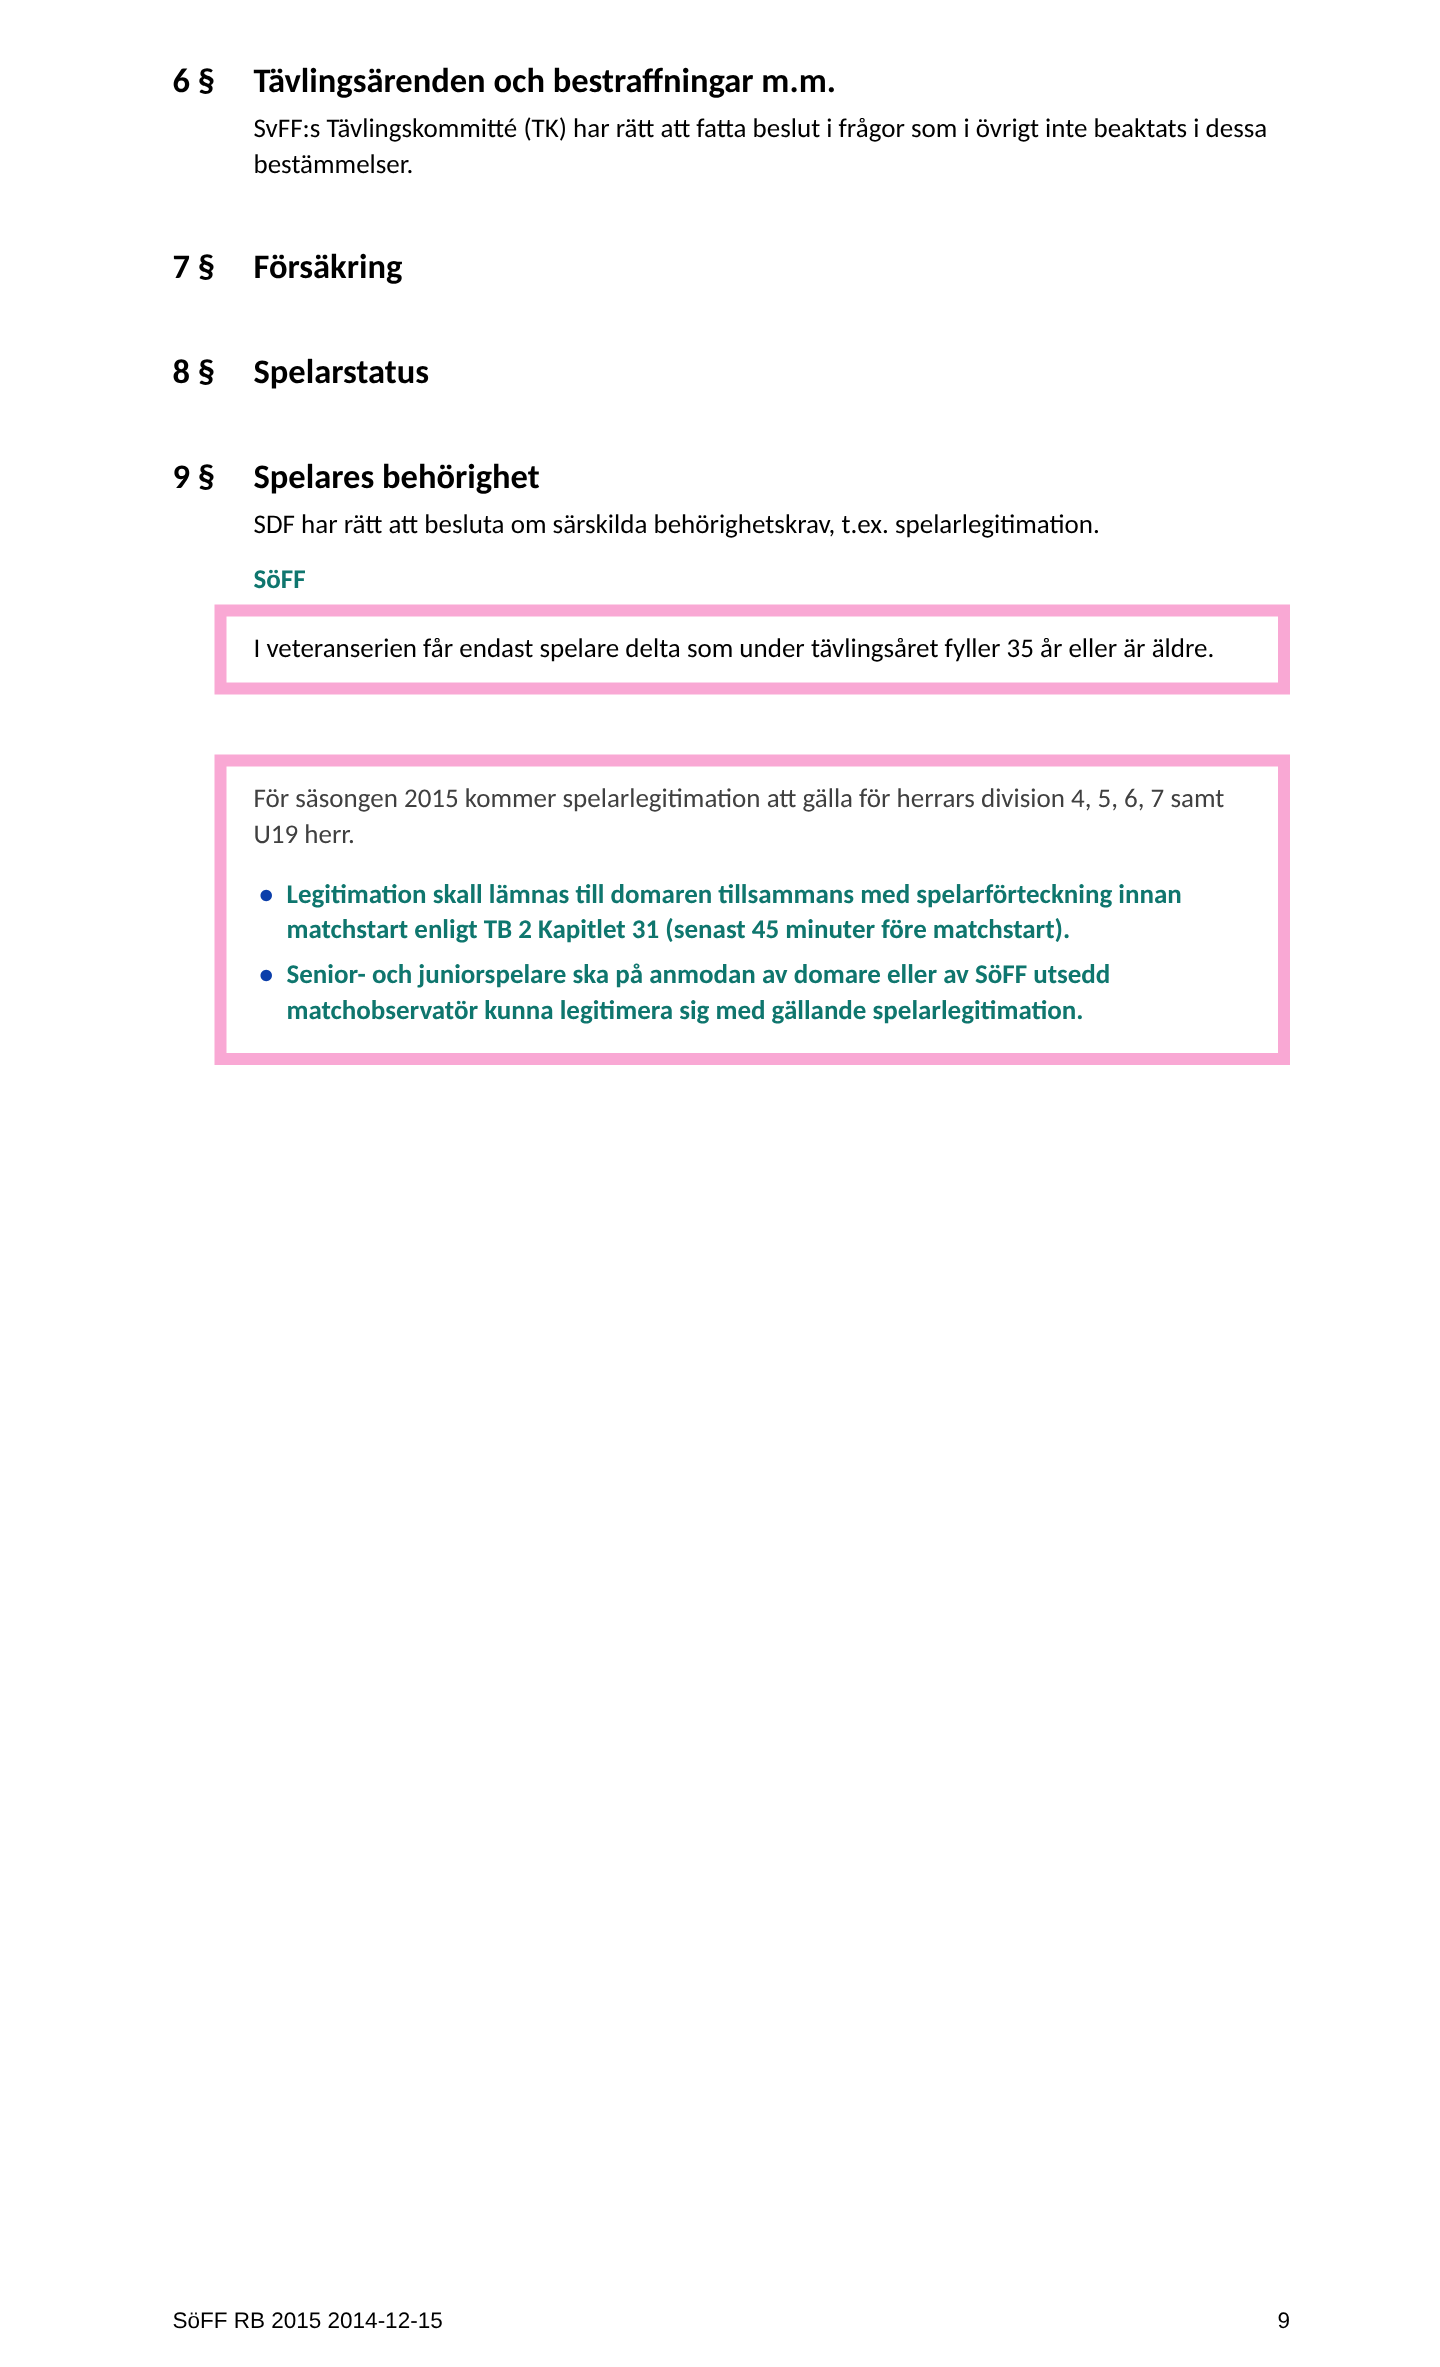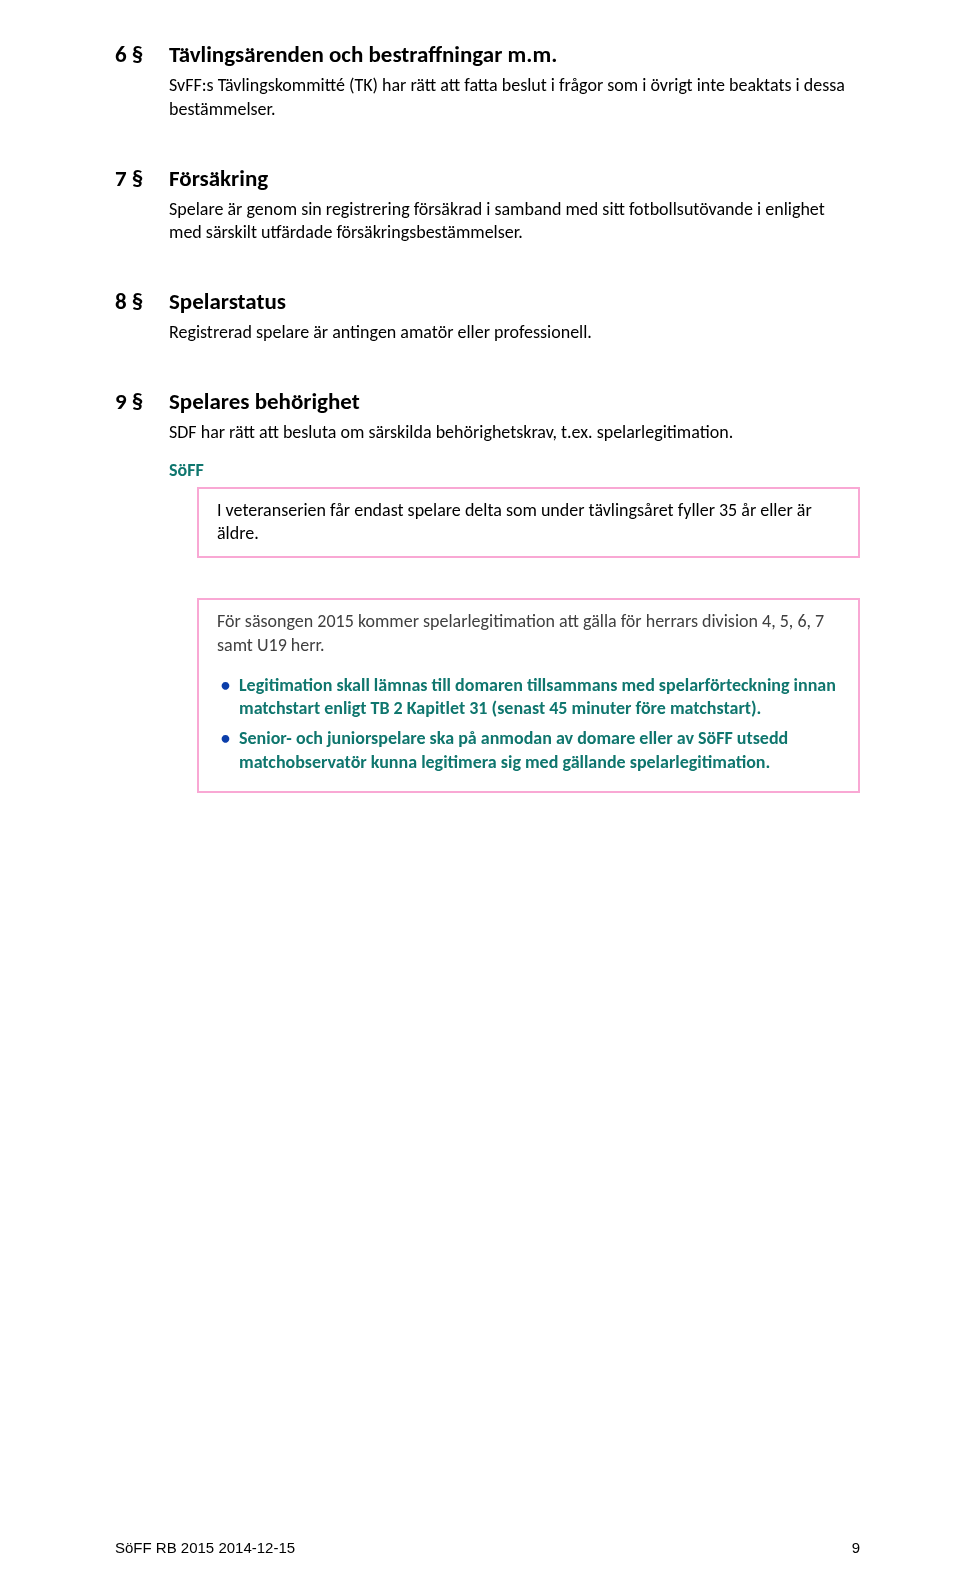--- a/index.html
+++ b/index.html
@@ -42,22 +42,22 @@
     margin: 0 0 14px 0;
   }
   .soff-label {
     color: #0f766e;
     font-weight: bold;
     font-size: 18px;
     margin-left: 54px;
     margin-bottom: 6px;
   }
   .blue-box {
-    margin-left: 82px;
-    border: 2px solid #f9a8d4;
+    margin-left: 28px;
+    border: 8px solid #f9a8d4;
     padding: 10px 16px 10px 18px;
     font-size: 18px;
     line-height: 1.32;
     color: #000;
     margin-bottom: 26px;
   }
   .blue-box p {
     margin: 0 0 10px 0;
   }
   .blue-box p:last-child {
@@ -111,32 +111,26 @@
     <div class="sec-body">
       <p>SvFF:s Tävlingskommitté (TK) har rätt att fatta beslut i frågor som i övrigt inte beaktats i dessa bestämmelser.</p>
     </div>
   </div>
 
   <div class="section">
     <div class="sec-head">
       <span class="sec-num">7 §</span>
       <span class="sec-title">Försäkring</span>
     </div>
-    <div class="sec-body">
-      <p>Spelare är genom sin registrering försäkrad i samband med sitt fotbollsutövande i enlighet med särskilt utfärdade försäkringsbestämmelser.</p>
-    </div>
   </div>
 
   <div class="section">
     <div class="sec-head">
       <span class="sec-num">8 §</span>
       <span class="sec-title">Spelarstatus</span>
-    </div>
-    <div class="sec-body">
-      <p>Registrerad spelare är antingen amatör eller professionell.</p>
     </div>
   </div>
 
   <div class="section" style="margin-bottom:10px;">
     <div class="sec-head">
       <span class="sec-num">9 §</span>
       <span class="sec-title">Spelares behörighet</span>
     </div>
     <div class="sec-body">
       <p>SDF har rätt att besluta om särskilda behörighetskrav, t.ex. spelarlegitimation.</p>

